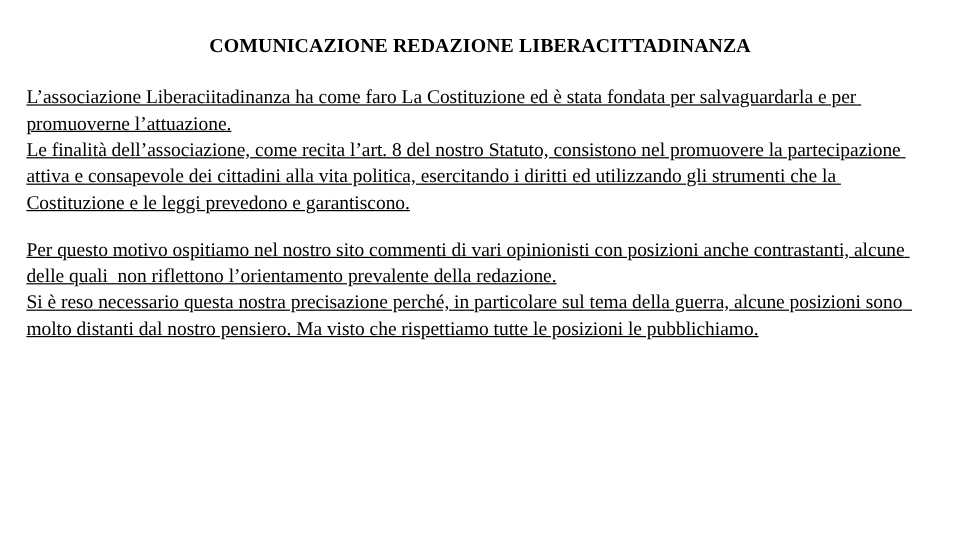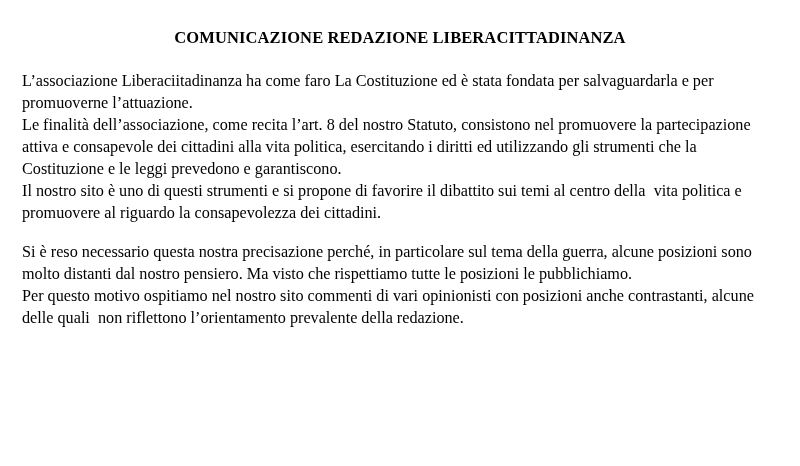--- a/index.html
+++ b/index.html
@@ -27,44 +27,44 @@
     letter-spacing: 0.1px;
     margin: 0 0 22px 0;
     line-height: 1.2;
   }
   .para {
     font-size: 16.2px;
     line-height: 1.36;
     margin: 0;
     text-align: left;
     white-space: pre-wrap;
+    text-decoration: underline;
   }
   .block {
     margin-bottom: 0;
   }
   .gap {
     height: 17px;
   }
 </style>
 </head>
 <body>
 
 <div class="page">
 
   <h1 class="doc-title">COMUNICAZIONE REDAZIONE LIBERACITTADINANZA</h1>
 
   <div class="block">
     <p class="para">L’associazione Liberaciitadinanza ha come faro La Costituzione ed è stata fondata per salvaguardarla e per promuoverne l’attuazione.</p>
     <p class="para">Le finalità dell’associazione, come recita l’art. 8 del nostro Statuto, consistono nel promuovere la partecipazione attiva e consapevole dei cittadini alla vita politica, esercitando i diritti ed utilizzando gli strumenti che la Costituzione e le leggi prevedono e garantiscono.</p>
-    <p class="para">Il nostro sito è uno di questi strumenti e si propone di favorire il dibattito sui temi al centro della  vita politica e promuovere al riguardo la consapevolezza dei cittadini.</p>
   </div>
 
   <div class="gap"></div>
 
   <div class="block">
+    <p class="para">Per questo motivo ospitiamo nel nostro sito commenti di vari opinionisti con posizioni anche contrastanti, alcune delle quali  non riflettono l’orientamento prevalente della redazione.</p>
     <p class="para">Si è reso necessario questa nostra precisazione perché, in particolare sul tema della guerra, alcune posizioni sono  molto distanti dal nostro pensiero. Ma visto che rispettiamo tutte le posizioni le pubblichiamo.</p>
-    <p class="para">Per questo motivo ospitiamo nel nostro sito commenti di vari opinionisti con posizioni anche contrastanti, alcune delle quali  non riflettono l’orientamento prevalente della redazione.</p>
   </div>
 
   <div class="gap"></div>
 
 
 </div>
 
 </body></html>

